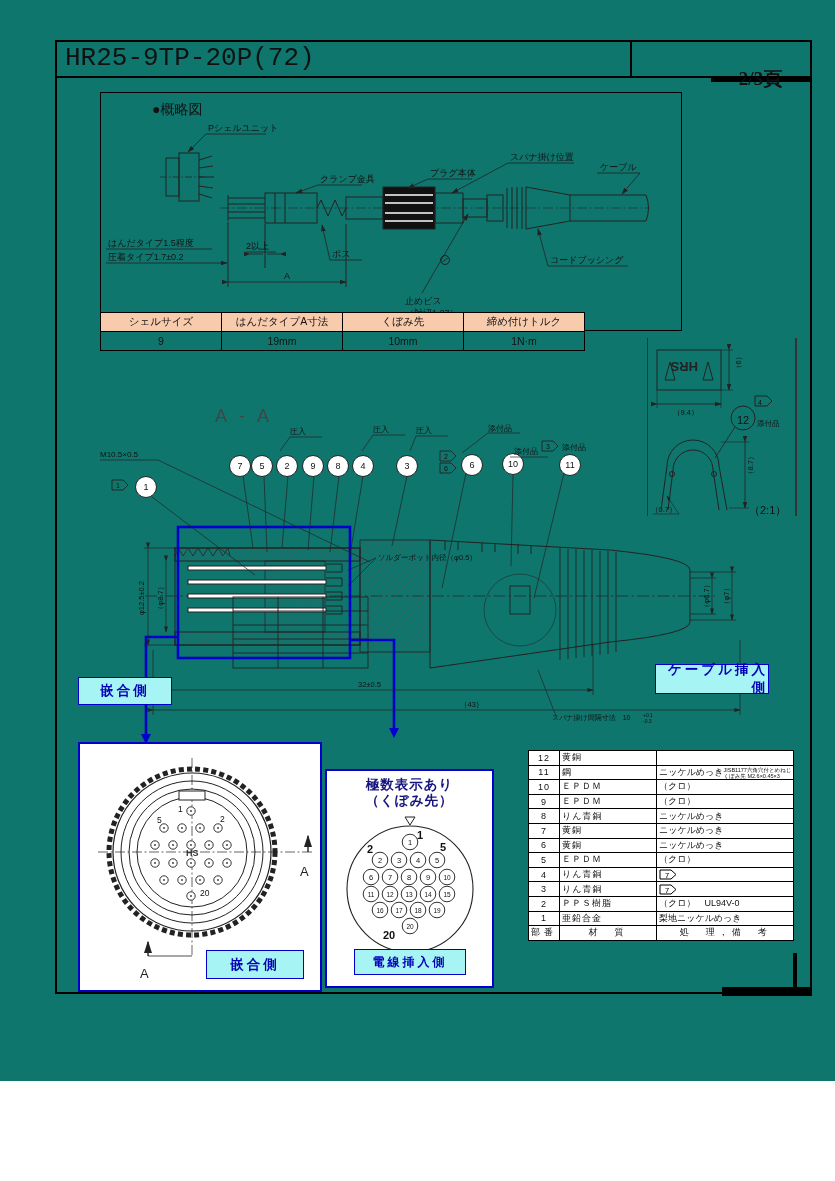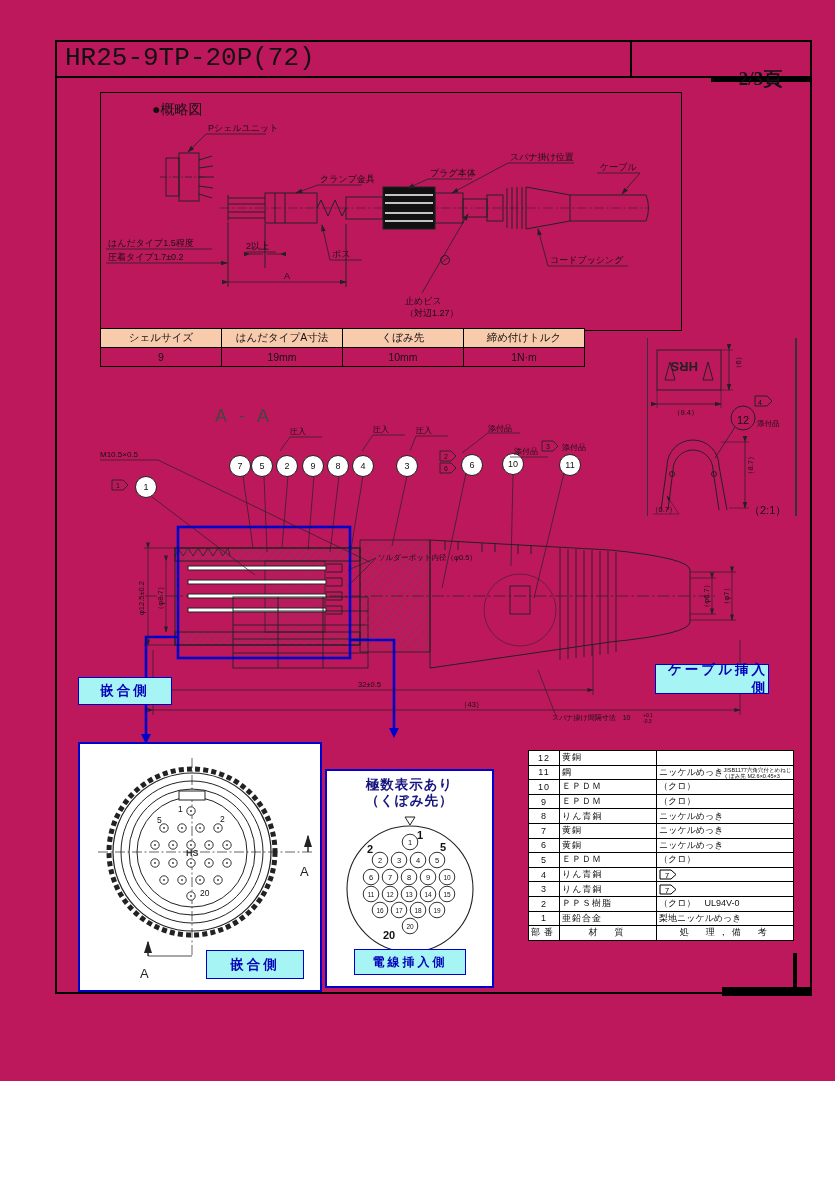--- a/index.html
+++ b/index.html
@@ -1,33 +1,33 @@
 <!DOCTYPE html>
 <html><head>
 <meta charset="utf-8">
 <style>
   html,body{margin:0;padding:0;background:#fff;}
-  #sheet{position:relative;width:835px;height:1081px;background:#be185d;
+  #sheet{position:relative;width:835px;height:1081px;background:#0f766e;
          font-family:"Liberation Sans",sans-serif;color:#111;overflow:hidden;}
   .abs{position:absolute;}
   svg{overflow:visible;display:block;}
   
   #titlebar{left:55px;top:40px;width:753px;height:34px;border:2px solid #000;}
   #title-text{left:8px;top:1px;font-family:"Liberation Mono",monospace;font-size:26px;letter-spacing:0px;}
   .vdiv{position:absolute;top:0;bottom:0;width:2px;background:#000;}
   #pagecell{position:absolute;right:0;top:-2px;bottom:-2px;width:93px;border:3px solid #000;
             display:flex;align-items:center;justify-content:center;
             font-family:"Liberation Serif",serif;font-weight:bold;font-size:19px;margin-top:36px;}
   
   #frame{left:55px;top:76px;width:753px;height:914px;border:2px solid #000;}
   
   #ovbox{left:100px;top:92px;width:580px;height:237px;border:1.5px solid #000;}
   #ovhead{left:152px;top:101px;font-size:14px;font-weight:normal;}
   
-  #spec{left:100px;top:328px;border-collapse:collapse;}
+  #spec{left:100px;top:312px;border-collapse:collapse;}
   #spec td{border:1.5px solid #000;width:120px;height:18px;text-align:center;
            font-size:10.5px;padding:0;}
   #spec tr.h td{background:#f8cbad;}
   
   #parts{left:528px;top:750px;border-collapse:collapse;background:#fff;}
   #parts td{border:1px solid #000;height:13.6px;font-size:9px;padding:0 2px;white-space:nowrap;}
   #parts td.no{width:26px;text-align:center;letter-spacing:1px;}
   #parts td.mat{width:92px;letter-spacing:1px;}
   #parts td.rem{width:108px;}
   #parts tr.hd td{text-align:center;letter-spacing:4px;}

